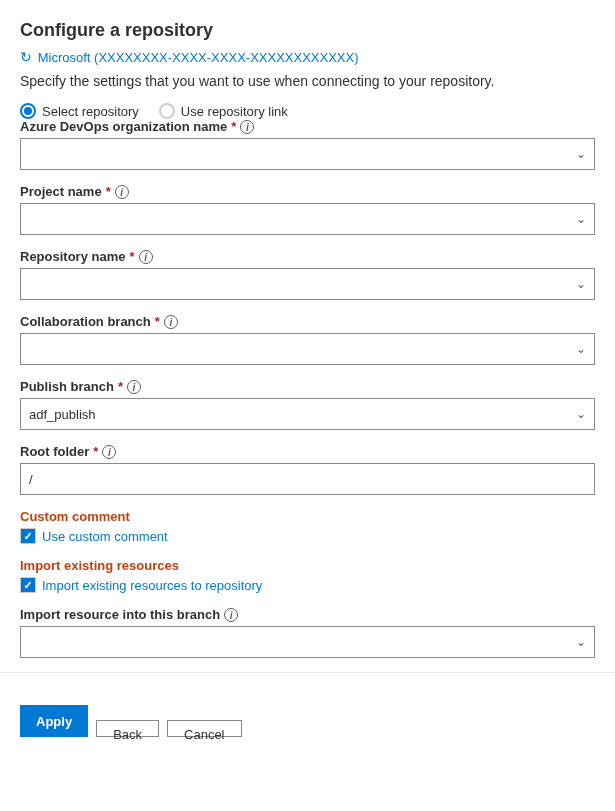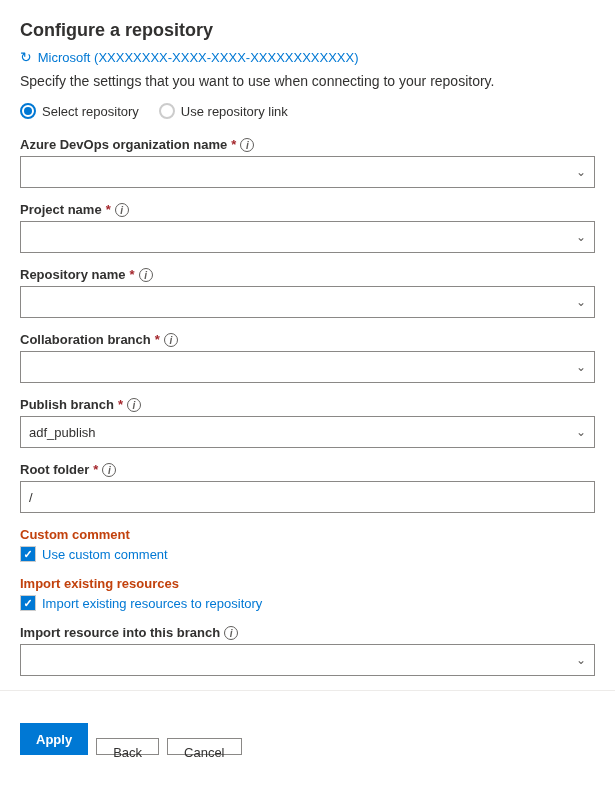--- a/index.html
+++ b/index.html
@@ -34,21 +34,20 @@
     }
     .description {
       font-size: 14px;
       color: #323130;
       margin-bottom: 14px;
     }
     .radio-group {
       display: flex;
       align-items: flex-start;
       gap: 20px;
-      margin-bottom: 18px;
     }
     .radio-option {
       display: flex;
       align-items: center;
       gap: 6px;
       cursor: pointer;
       font-size: 13px;
     }
     .radio-circle {
       width: 16px;

